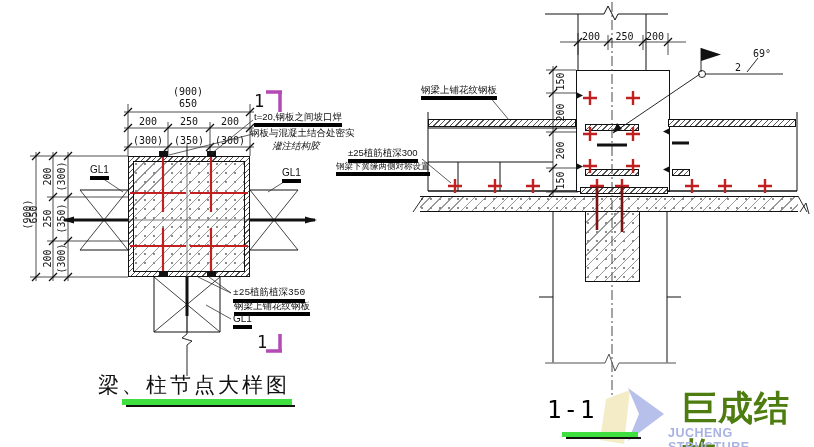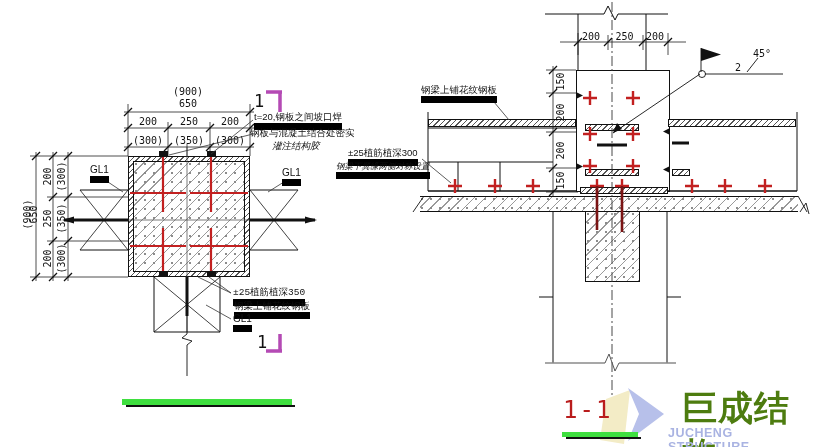--- a/index.html
+++ b/index.html
@@ -14,21 +14,21 @@
     background-size:9px 9px, auto;}
   .hatch-steel{background-color:#fff;
     background-image:repeating-linear-gradient(135deg, transparent 0 3px, #555 3px 3.9px);}
   
   .hdim{position:absolute;height:11px;line-height:11px;font-size:10px;
         font-family:"DejaVu Sans Mono",monospace;text-align:center;white-space:nowrap;z-index:8;}
   .vdim{position:absolute;width:34px;height:11px;line-height:11px;font-size:10px;
         font-family:"DejaVu Sans Mono",monospace;display:flex;align-items:center;justify-content:center;
         transform:rotate(-90deg);white-space:nowrap;z-index:8;}
   .note{position:absolute;font-size:9.5px;line-height:12px;white-space:nowrap;z-index:8;}
-  .underl{border-bottom:7px solid #000000;}
+  .underl{border-bottom:4px solid #000000;}
   .secno{position:absolute;font-size:17px;line-height:18px;
          font-family:"DejaVu Sans Mono",monospace;z-index:8;}
   .layer2{z-index:2;}
   .layer3{z-index:3;}
   svg.overlay{position:absolute;left:0;top:0;z-index:5;pointer-events:none;}
 </style>
 </head>
 <body>
 
 <div id="canvas">
@@ -203,33 +203,34 @@
   <div class="note underl" style="left:90px;top:164px;font-size:10px;">GL1</div>
   <div class="note underl" style="left:282px;top:167px;font-size:10px;">GL1</div>
   <div class="note underl" style="left:254px;top:111px;">t=20,钢板之间坡口焊</div>
   <div class="note" style="left:250px;top:127px;">钢板与混凝土结合处密实</div>
   <div class="note" style="left:272px;top:140px;font-style:italic;">灌注结构胶</div>
   <div class="note underl" style="left:233px;top:287px;font-family:Liberation Mono, monospace;">±25植筋植深350</div>
   <div class="note underl" style="left:234px;top:300px;">钢梁上铺花纹钢板</div>
   <div class="note underl" style="left:233px;top:313px;font-size:10px;">GL1</div>
   <div class="secno" style="left:254px;top:92px;">1</div>
   <div class="secno" style="left:257px;top:333px;">1</div>
+  <div class="abs" style="left:98px;top:371px;font-size:21px;letter-spacing:3px;z-index:8;color:#111;">梁、柱节点大样图</div>
 
   <div class="hdim" style="left:579px;top:31px;width:24px;">200</div>
   <div class="hdim" style="left:612px;top:31px;width:25px;">250</div>
   <div class="hdim" style="left:643px;top:31px;width:24px;">200</div>
   <div class="vdim" style="left:543px;top:76px;">150</div>
   <div class="vdim" style="left:543px;top:107px;">200</div>
   <div class="vdim" style="left:543px;top:145px;">200</div>
   <div class="vdim" style="left:543px;top:175px;">150</div>
 
   <div class="note underl" style="left:421px;top:84px;">钢梁上铺花纹钢板</div>
   <div class="note underl" style="left:348px;top:147px;">±25植筋植深300</div>
-  <div class="note underl" style="left:336px;top:160px;font-size:8.5px;font-style:italic;">钢梁下翼缘两侧对称设置</div>
+  <div class="note underl" style="left:336px;top:160px;font-size:8.5px;">钢梁下翼缘两侧对称设置</div>
   <div class="hdim" style="left:733px;top:62px;width:10px;">2</div>
-  <div class="hdim" style="left:750px;top:48px;width:24px;">45°</div>
-  <div class="abs" style="left:563px;top:396px;font-size:24px;letter-spacing:2px;z-index:8;
-              font-family:'DejaVu Sans Mono',monospace;color:#b91c1c;">1-1</div>
+  <div class="hdim" style="left:750px;top:48px;width:24px;">69°</div>
+  <div class="abs" style="left:547px;top:396px;font-size:24px;letter-spacing:2px;z-index:8;
+              font-family:'DejaVu Sans Mono',monospace;color:#000000;">1-1</div>
 
   <div class="abs" style="left:682px;top:385px;font-size:35px;font-weight:bold;letter-spacing:1px;color:#4d7c0f;z-index:7;">巨成结构</div>
   <div class="abs" style="left:668px;top:426px;font-size:12.5px;font-weight:bold;letter-spacing:0.5px;color:#a9b3e2;z-index:7;">JUCHENG STRUCTURE</div>
 
 </div>
 
 </body></html>

